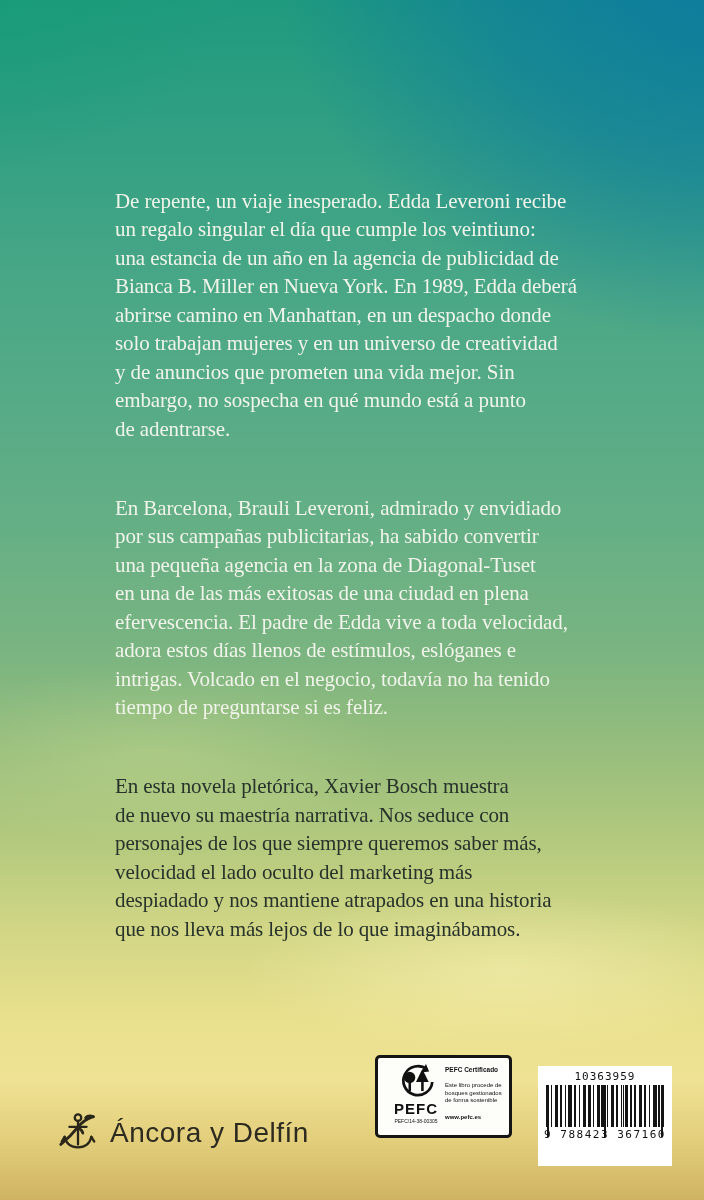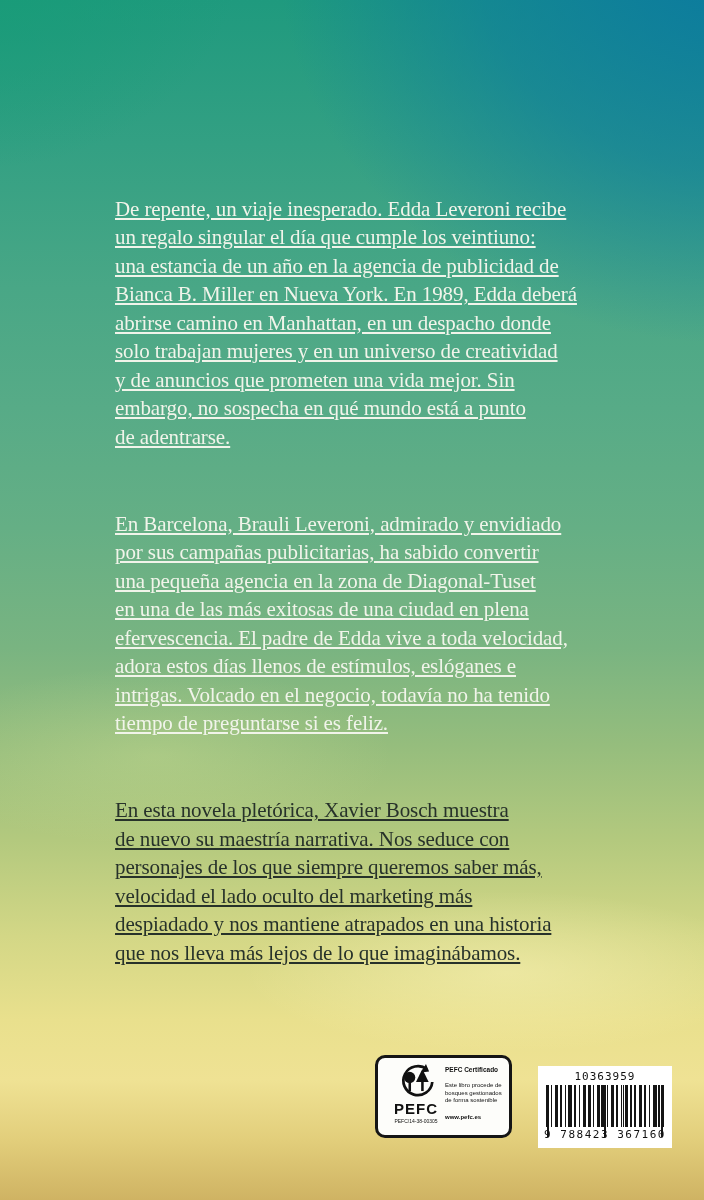--- a/index.html
+++ b/index.html
@@ -17,54 +17,54 @@
         #1f9a7e 0%, #33a083 12%, #49a786 24%, #57ab87 34%,
         #65af85 44%, #79b481 54%, #95bd7d 62%, #b3c97e 70%,
         #d3d786 78%, #e9e08d 85%, #efe294 90%, #e2ce7b 95%, #cfb363 100%);
   }
   .blurb{
     position:absolute;left:115px;top:152px;width:545px;
     font-size:21px;line-height:28.5px;
     white-space:pre-line;
     letter-spacing:-0.1px;
   }
-  .blurb p{margin:14px 0 16px 0;text-decoration:underline;}
+  .blurb p{margin:6px 0 16px 0;}
   .blurb p.light{color:#f1f4ea;}
   .blurb p.dark{color:#27322a;}
   .tagline em{font-style:italic;}
 
   
   .publisher{
     position:absolute;left:56px;top:1108px;height:50px;
     display:flex;align-items:center;gap:10px;
     color:#2d2a20;
   }
   .publisher .name{
     font-family:"Liberation Sans", sans-serif;
     font-size:28px;letter-spacing:.5px;
   }
 
   
   .pefc{
     position:absolute;left:375px;top:1055px;width:137px;height:83px;
-    background:#fdfdfa;border:3px solid #151515;border-radius:10px;
+    background:#fdfdfa;border:3px solid #151515;border-radius:5px;
     box-sizing:border-box;display:flex;padding:5px 4px 4px 14px;
     font-family:"Liberation Sans", sans-serif;color:#111;
   }
   .pefc-left{width:56px;display:flex;flex-direction:column;align-items:center;}
   .pefc-word{font-weight:bold;font-size:15px;letter-spacing:1px;line-height:14px;margin-top:1px;}
   .pefc-code{font-size:5px;margin-top:2px;white-space:nowrap;}
   .pefc-right{flex:1;padding-left:5px;display:flex;flex-direction:column;}
   .pefc-cert{font-size:6.5px;font-weight:bold;margin-top:3px;}
   .pefc-body{font-size:6px;line-height:7.5px;margin-top:9px;width:60px;}
   .pefc-url{font-size:6px;font-weight:bold;margin-top:9px;}
 
   
   .barcode{
-    position:absolute;left:538px;top:1066px;width:134px;height:82px;
+    position:absolute;left:538px;top:1066px;width:134px;height:100px;
     background:#fff;box-sizing:border-box;padding:4px 6px 0 6px;
     font-family:"DejaVu Sans Mono", monospace;color:#111;
     display:flex;flex-direction:column;align-items:center;
   }
   .bc-top{font-size:11px;letter-spacing:1px;line-height:13px;}
   .bars{
     position:relative;width:118px;height:42px;margin-top:2px;
     background-image:
       repeating-linear-gradient(90deg,#141414 0 2px,transparent 2px 5px,#141414 5px 6px,transparent 6px 9px,#141414 9px 12px,transparent 12px 14px),
       repeating-linear-gradient(90deg,#141414 0 1px,transparent 1px 11px);
@@ -103,20 +103,39 @@
 intrigas. Volcado en el negocio, todavía no ha tenido
 tiempo de preguntarse si es feliz.</p>
     <p class="dark">En esta novela pletórica, Xavier Bosch muestra
 de nuevo su maestría narrativa. Nos seduce con
 personajes de los que siempre queremos saber más,
 velocidad el lado oculto del marketing más
 despiadado y nos mantiene atrapados en una historia
 que nos lleva más lejos de lo que imaginábamos.</p>
   </div>
 
+  <div class="publisher">
+    <span>
+      <svg width="44" height="46" viewBox="0 0 46 48">
+        <g fill="none" stroke="#2a2619" stroke-width="2.4" stroke-linecap="round">
+          <circle cx="23" cy="8" r="3.4"></circle>
+          <line x1="23" y1="11.5" x2="23" y2="36"></line>
+          <line x1="14" y1="17.5" x2="32" y2="17.5"></line>
+          <path d="M9 28 q2.5 11 14 11 q11.5 0 14 -11"></path>
+          <path d="M9 28 l-3 5 M37 28 l3 5"></path>
+        </g>
+        <g fill="none" stroke="#2a2619" stroke-width="3" stroke-linecap="round">
+          <path d="M39 7 q-10 3 -17 12 q-7 9 -17 17"></path>
+          <path d="M39 7 q-5 -2 -8 1"></path>
+          <path d="M22 19 q5 1 6 5"></path>
+        </g>
+      </svg>
+    </span>
+    <span class="name">Áncora y Delfín</span>
+  </div>
 
   <div class="pefc">
     <div class="pefc-left">
       <span>
         <svg width="40" height="38" viewBox="0 0 44 42">
           <path d="M34 7 A 16 16 0 1 0 40 21" fill="none" stroke="#111" stroke-width="3"></path>
           <path d="M33 1 l3.5 8.5 -9 1 z" fill="#111"></path>
           <circle cx="15" cy="16" r="6.2" fill="#111"></circle>
           <rect x="13.7" y="20" width="2.8" height="11" fill="#111"></rect>
           <path d="M29 6.5 l7 14.5 h-14 z" fill="#111"></path>

